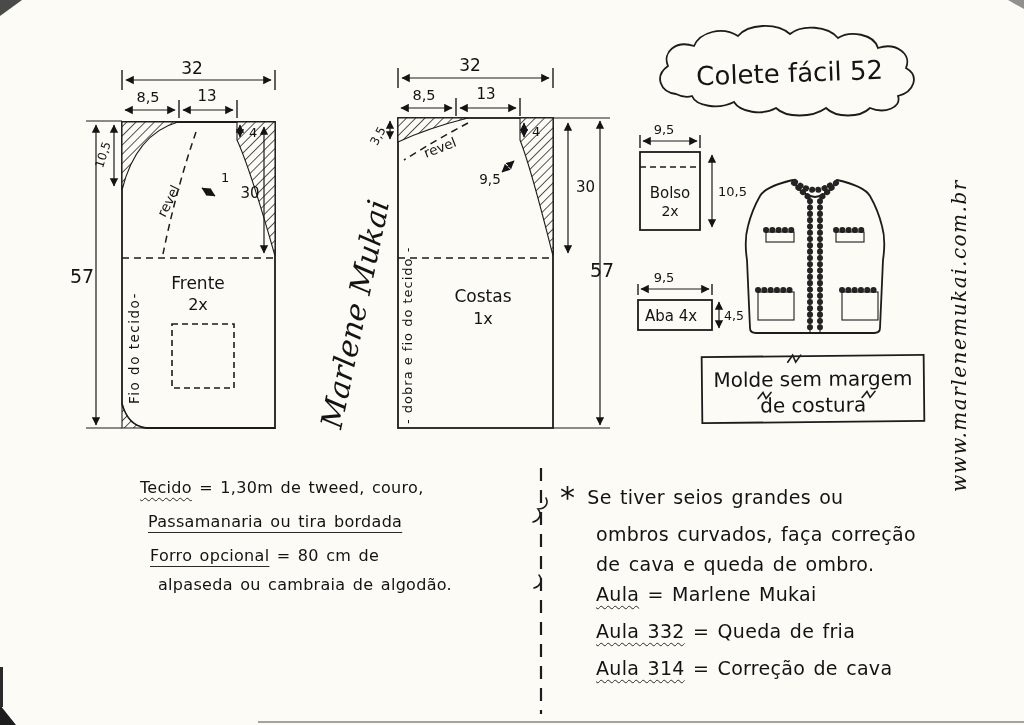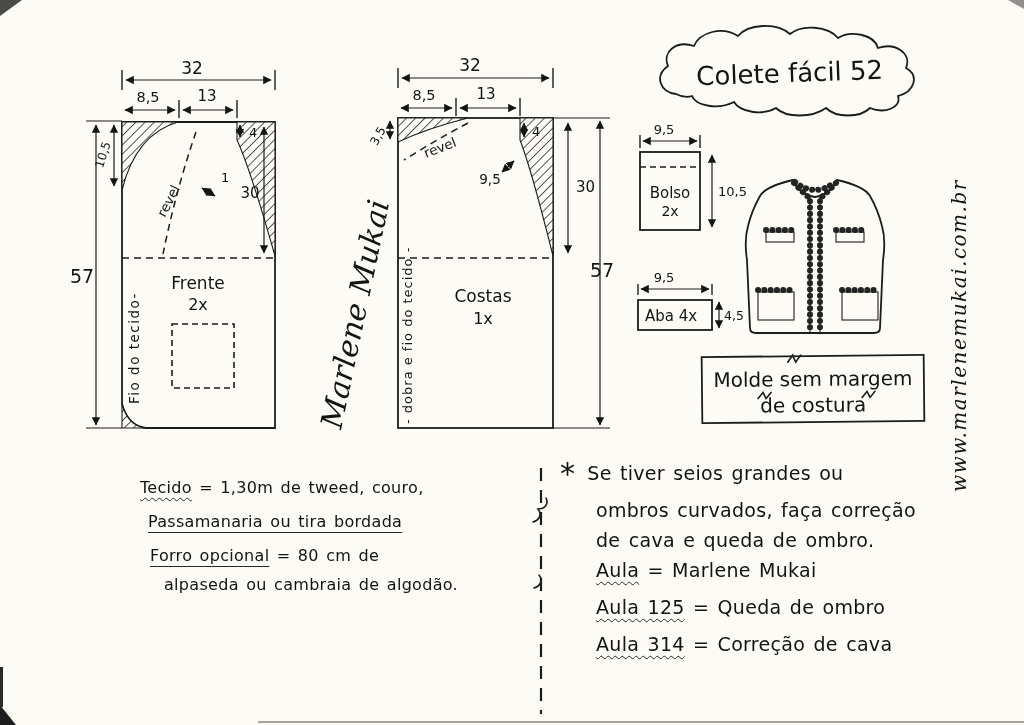--- a/index.html
+++ b/index.html
@@ -18,21 +18,21 @@
   .dash  { fill:none; stroke:#1c1c1c; stroke-width:1.5; stroke-dasharray:7 5; }
   .dash2 { fill:none; stroke:#1c1c1c; stroke-width:1.6; stroke-dasharray:6 4; }
   .dim   { stroke:#1c1c1c; stroke-width:1.2; marker-start:url(#arrS); marker-end:url(#arrE); }
   .tick  { stroke:#1c1c1c; stroke-width:1.4; }
   .hatched { fill:url(#hatch); stroke:#1c1c1c; stroke-width:1.1; }
   .bead  { fill:none; stroke:#242424; stroke-width:6; stroke-dasharray:0.1 6.2; stroke-linecap:round; }
   .doodle{ fill:none; stroke:#1c1c1c; stroke-width:1.6; stroke-linecap:round; }
 
   .notes { position:absolute; color:#131313; letter-spacing:.3px; word-spacing:2px; }
   .notes-left  { left:140px; top:478px; width:400px; font-size:16px; }
-  .notes-right { left:560px; top:456px; width:452px; font-size:19px; }
+  .notes-right { left:560px; top:480px; width:452px; font-size:19px; }
   .nl { margin-bottom:10px; white-space:nowrap; }
   .notes-right .nl { margin-bottom:8px; }
   .gap { margin-top:15px; }
   .ind1 { margin-left:36px; }
   .wavy   { text-decoration:underline wavy #2a2a2a; text-decoration-thickness:1px; text-underline-offset:4px; }
   .underln{ text-decoration:underline solid #2a2a2a; text-decoration-thickness:1.4px; text-underline-offset:5px; }
   .star { font-size:30px; margin-right:12px; vertical-align:-4px; }
 
   
   .art { position:absolute; }
@@ -222,40 +222,40 @@
   <div class="notes notes-left">
     <div class="nl">
       <span class="wavy">Tecido</span><span> = 1,30m   de  tweed,  couro,</span>
     </div>
     <div class="nl gap" style="margin-left:8px;">
       <span class="underln">Passamanaria  ou  tira  bordada</span>
     </div>
     <div class="nl gap" style="margin-left:10px;">
       <span class="underln">Forro  opcional</span><span> =  80 cm   de</span>
     </div>
-    <div class="nl" style="margin-left:24px;">
+    <div class="nl" style="margin-left:18px;">
       <span>alpaseda  ou  cambraia  de  algodão.</span>
     </div>
   </div>
 
   <div class="notes notes-right">
     <div class="nl">
       <span class="star">*</span><span>Se  tiver  seios  grandes  ou</span>
     </div>
     <div class="nl ind1">
       <span>ombros  curvados,  faça  correção</span>
     </div>
     <div class="nl ind1">
       <span>de  cava  e  queda  de  ombro.</span>
     </div>
     <div class="nl ind1">
       <span class="wavy">Aula</span><span> =  Marlene  Mukai</span>
     </div>
     <div class="nl ind1 gap">
-      <span class="wavy">Aula  125</span><span> =  Queda  de  ombro</span>
+      <span class="wavy">Aula  332</span><span> =  Queda  de  fria</span>
     </div>
     <div class="nl ind1 gap">
       <span class="wavy">Aula  314</span><span> =  Correção  de  cava</span>
     </div>
   </div>
 
   <div class="art art-tl"></div>
   <div class="art art-bl"></div>
   <div class="art art-ledge"></div>
   <div class="art art-bline"></div>

